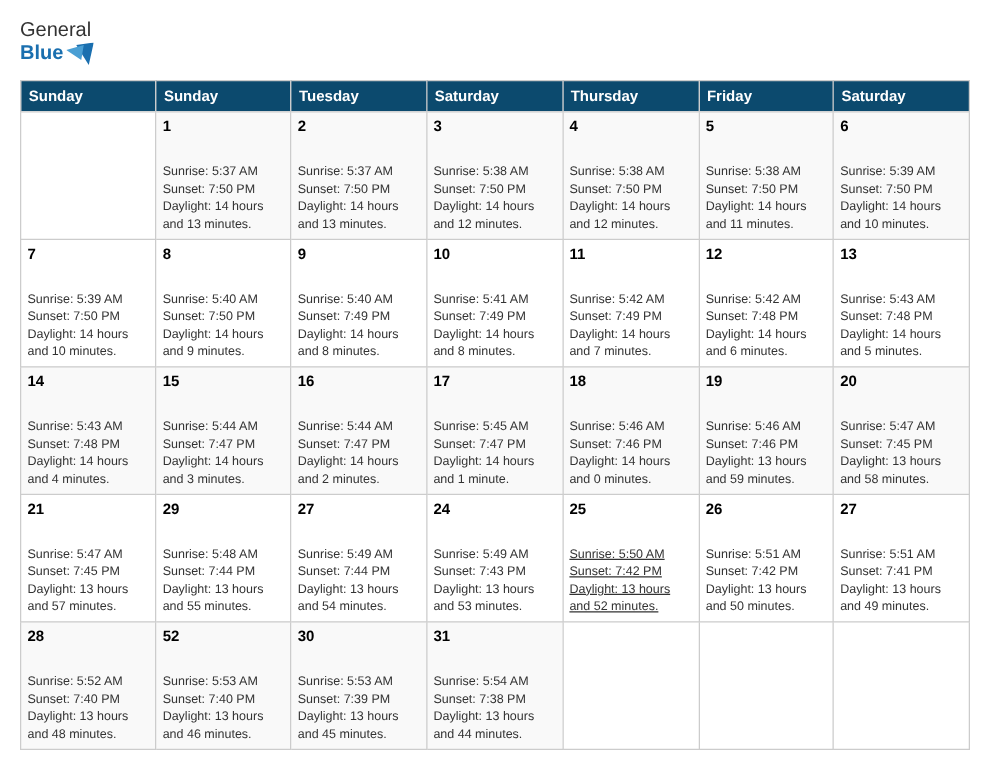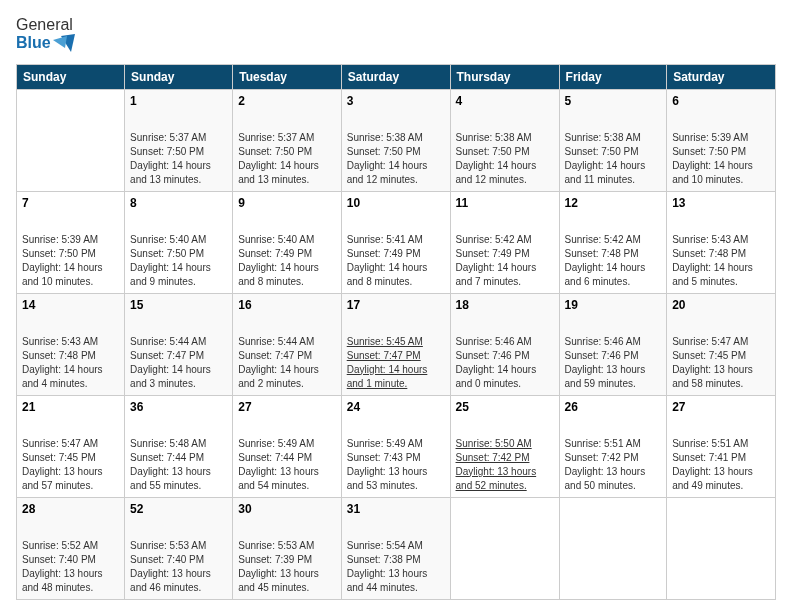--- a/index.html
+++ b/index.html
@@ -225,21 +225,21 @@
         </td>
         <td>
           <span class="day-number">16</span>
           <div class="day-info" style="white-space: pre-line;">Sunrise: 5:44 AM
 Sunset: 7:47 PM
 Daylight: 14 hours
 and 2 minutes.</div>
         </td>
         <td>
           <span class="day-number">17</span>
-          <div class="day-info" style="white-space: pre-line; text-decoration: underline;">Sunrise: 5:45 AM
+          <div class="day-info" style="white-space: pre-line;">Sunrise: 5:45 AM
 Sunset: 7:47 PM
 Daylight: 14 hours
 and 1 minute.</div>
         </td>
         <td>
           <span class="day-number">18</span>
           <div class="day-info" style="white-space: pre-line;">Sunrise: 5:46 AM
 Sunset: 7:46 PM
 Daylight: 14 hours
 and 0 minutes.</div>
@@ -261,21 +261,21 @@
       </tr>
       <tr>
         <td>
           <span class="day-number">21</span>
           <div class="day-info" style="white-space: pre-line;">Sunrise: 5:47 AM
 Sunset: 7:45 PM
 Daylight: 13 hours
 and 57 minutes.</div>
         </td>
         <td>
-          <span class="day-number">36</span>
+          <span class="day-number">29</span>
           <div class="day-info" style="white-space: pre-line;">Sunrise: 5:48 AM
 Sunset: 7:44 PM
 Daylight: 13 hours
 and 55 minutes.</div>
         </td>
         <td>
           <span class="day-number">27</span>
           <div class="day-info" style="white-space: pre-line;">Sunrise: 5:49 AM
 Sunset: 7:44 PM
 Daylight: 13 hours

